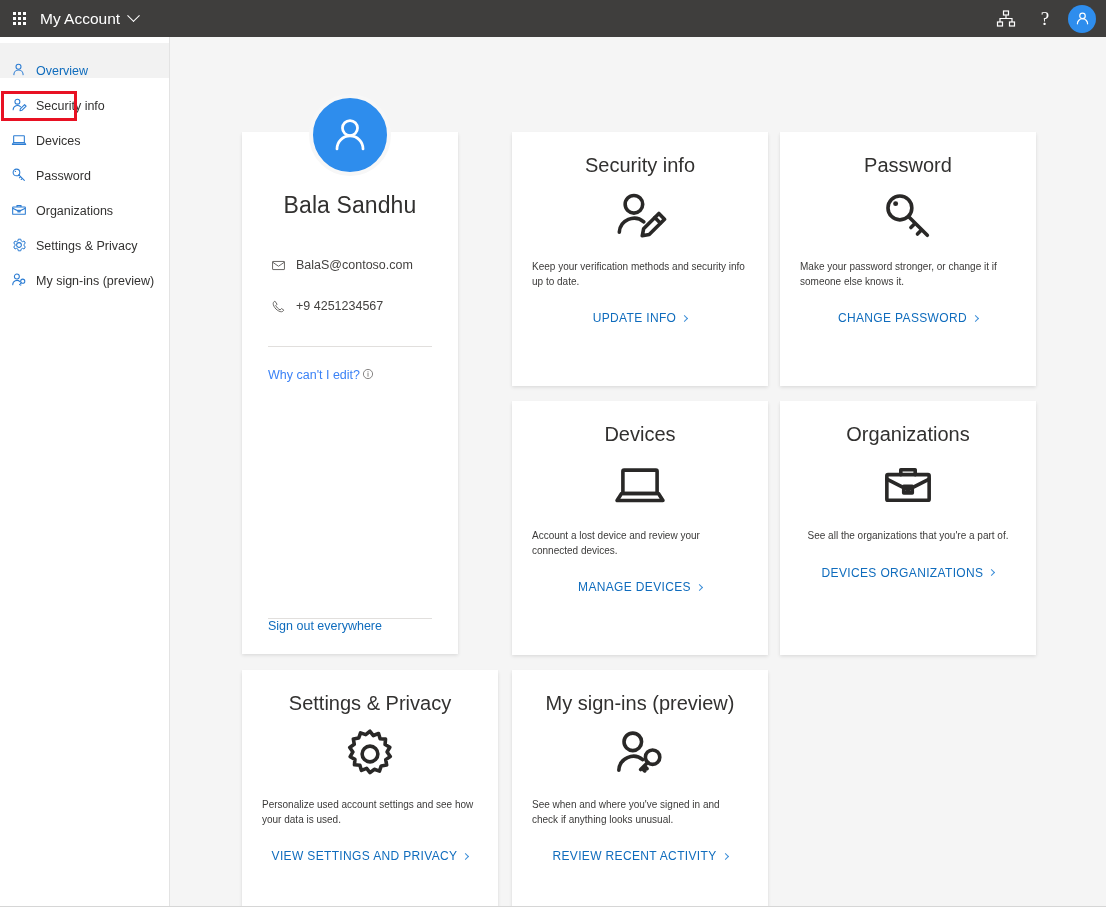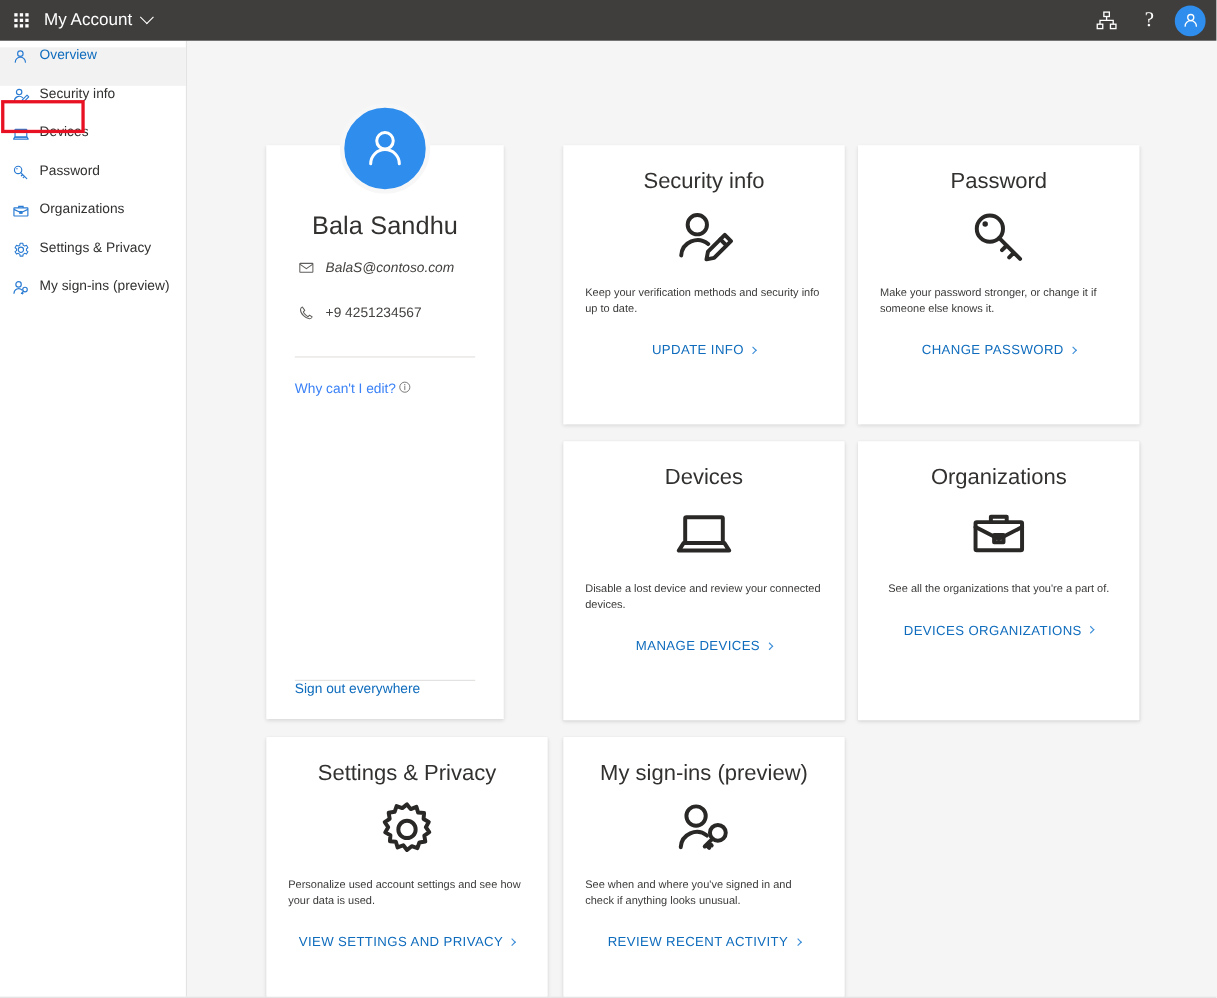--- a/index.html
+++ b/index.html
@@ -105,21 +105,21 @@
   .sidebar {
     width: 170px;
     flex: 0 0 170px;
     background: #ffffff;
     border-right: 1px solid #e3e3e3;
     padding-top: 6px;
     position: relative;
   }
   .nav-item {
     display: flex;
-    align-items: flex-start;
+    align-items: flex-end;
     gap: 9px;
     height: 35px;
     padding-left: 10px;
     font-size: 12.5px;
     color: #323130;
     cursor: pointer;
     position: relative;
   }
   .nav-item .nav-ico {
     width: 17px; height: 17px;
@@ -195,21 +195,21 @@
   }
   .contact-row {
     display: flex;
     align-items: center;
     gap: 10px;
     font-size: 12.5px;
     color: #444240;
     margin-top: 25px;
     padding-left: 2px;
   }
-  .contact-row.first { margin-top: 16px; font-style: italic; }
+  .contact-row.first { margin-top: 38px; }
   .contact-row .c-ico { width: 16px; height: 16px; display: flex; align-items: center; justify-content: center; flex: 0 0 16px; }
 
   .divider {
     height: 1px;
     background: #e1dfdd;
     margin-top: 32px;
   }
   .why-edit {
     margin-top: 21px;
     font-size: 12.5px;
@@ -514,21 +514,21 @@
         </div>
 
         <div class="card info-card pos-devices">
           <div class="ic-title">Devices</div>
           <div class="ic-icon">
             <svg width="54" height="54" viewBox="0 0 24 24">
               <rect x="4.4" y="5.4" width="15.2" height="10.4" rx="0.5" class="icon-stroke"></rect>
               <path d="M1.8 18.9h20.4l-2-3.1H3.8z" class="icon-stroke"></path>
             </svg>
           </div>
-          <div class="ic-desc">Disable a lost device and review your connected devices.</div>
+          <div class="ic-desc">Account a lost device and review your connected devices.</div>
           <a class="ic-link" href="#">
             <span>MANAGE DEVICES</span>
             <span class="lchev"></span>
           </a>
         </div>
 
         <div class="card info-card pos-orgs">
           <div class="ic-title">Organizations</div>
           <div class="ic-icon">
             <svg width="54" height="54" viewBox="0 0 24 24">

